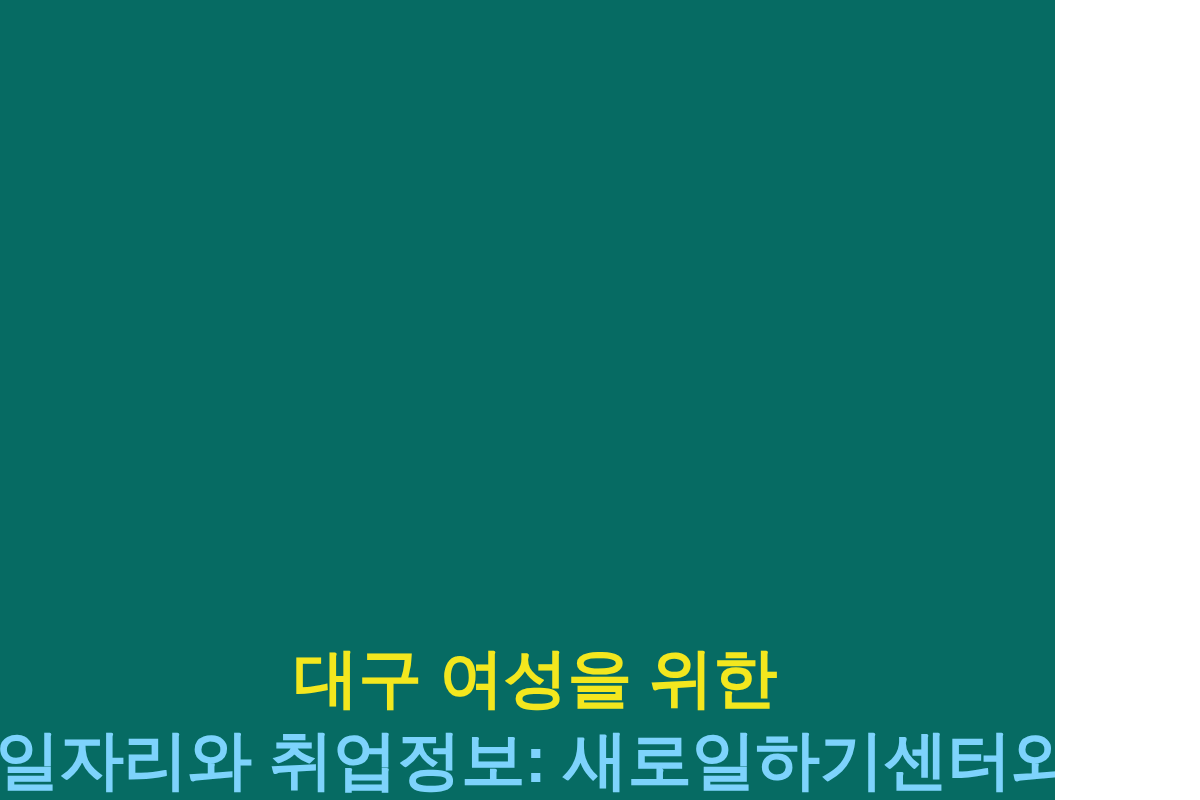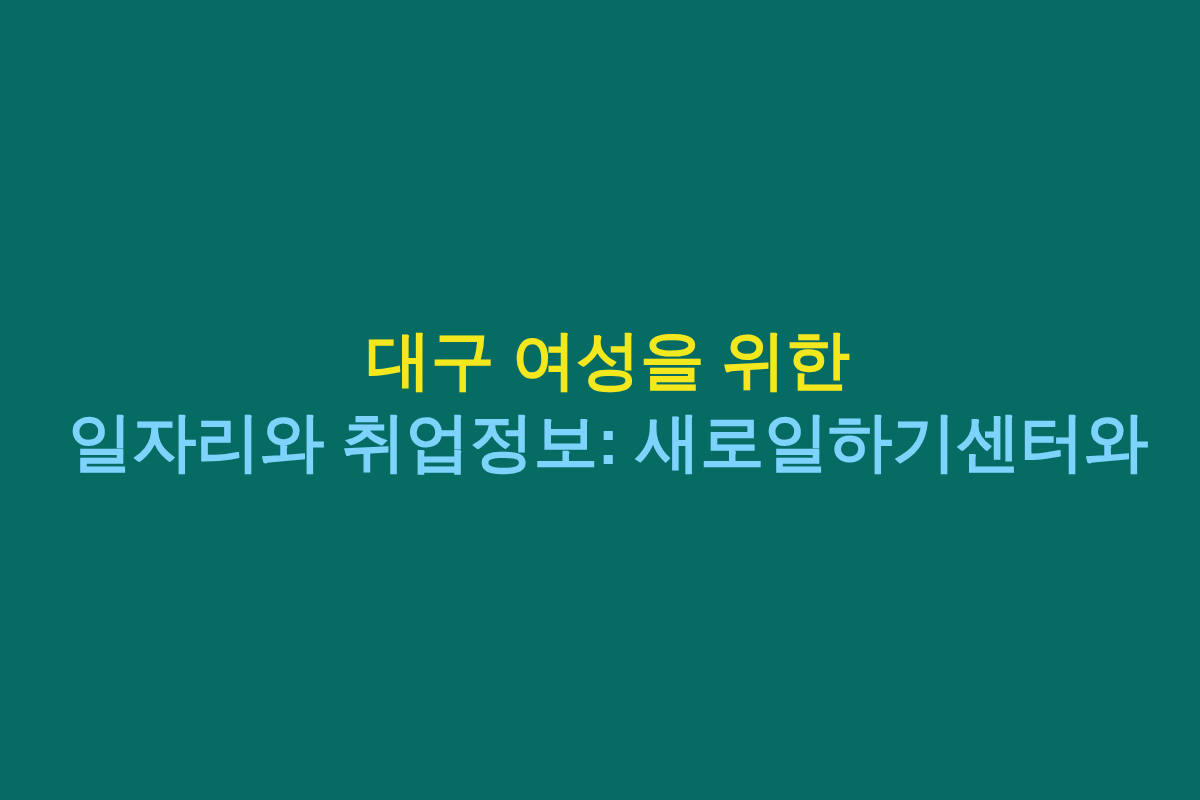--- a/index.html
+++ b/index.html
@@ -12,25 +12,25 @@
     width: 1200px;
     height: 800px;
     overflow: hidden;
     font-family: "Liberation Sans", "DejaVu Sans", sans-serif;
   }
 
   
   .banner {
     position: relative;
     box-sizing: border-box;
-    width: 1200px;
+    width: 1055px;
     height: 800px;
     background-color: #066b63;
     display: flex;
-    align-items: center;
+    align-items: flex-end;
     justify-content: center;
     overflow: hidden;
     padding-left: 16px;
   }
 
   
   .headline {
     width: 100%;
     padding: 0 18px;
     box-sizing: border-box;

